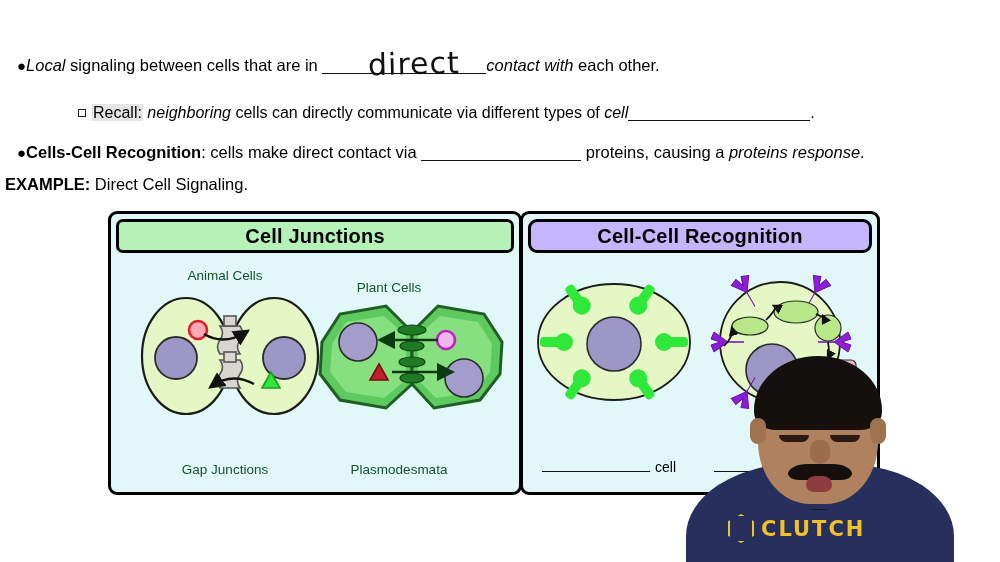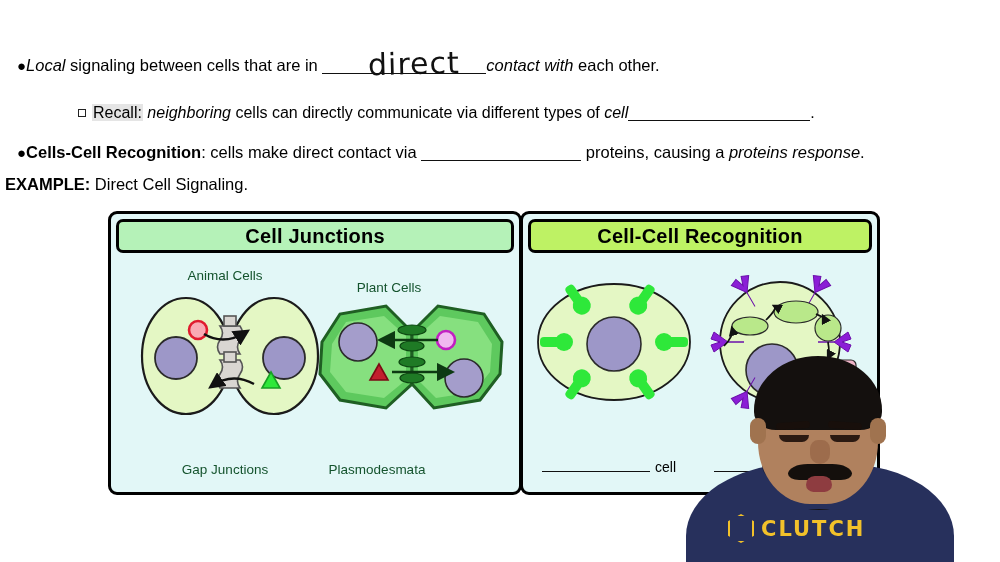--- a/index.html
+++ b/index.html
@@ -69,21 +69,21 @@
   .panel-left  { left:0;     width:414px; }
   .panel-right { left:412px; width:360px; }
 
   .panel-header {
     position:absolute; left:5px; right:5px; top:5px; height:34px;
     border:3px solid #000; border-radius:7px;
     display:flex; align-items:center; justify-content:center;
     font-size:20px; font-weight:bold; letter-spacing:0.2px;
   }
   .hdr-green { background:#b5f2b8; }
-  .hdr-pink  { background:#bef264; }
+  .hdr-pink  { background:#c4b5fd;border-radius:9px; }
 
   .panel-body { position:absolute; left:5px; right:5px; top:42px; bottom:5px; }
 
   .sublabel {
     position:absolute; font-size:13.5px; text-align:center;
     white-space:nowrap; color:#14532d;
   }
 
   .bottom-blank {
     position:absolute; bottom:12px; font-size:14px; white-space:nowrap;
@@ -230,21 +230,21 @@
           <line x1="80" y1="80" x2="138" y2="80" marker-end="url(#ar2)"></line>
         </g>
         <defs>
           <marker id="ar2" markerWidth="7" markerHeight="7" refX="5" refY="3.5" orient="auto">
             <polygon points="0,0 7,3.5 0,7" fill="#0d3a12"></polygon>
           </marker>
         </defs>
       </svg>
 
       <div class="sublabel" style="left:34px; bottom:10px; width:150px;">Gap Junctions</div>
-      <div class="sublabel" style="left:186px; bottom:10px; width:150px;">Plasmodesmata</div>
+      <div class="sublabel" style="left:208px; bottom:10px; width:150px;">Plasmodesmata</div>
     </div>
   </div>
 
   <div class="panel panel-right">
     <div class="panel-header hdr-pink">Cell-Cell Recognition</div>
     <div class="panel-body">
 
       <svg width="350" height="150" viewBox="0 0 350 150" style="position:absolute;left:0;top:14px;">
 
         <ellipse cx="86" cy="72" rx="76" ry="58" fill="#e4f7c4" stroke="#1b1b1b" stroke-width="1.8"></ellipse>

